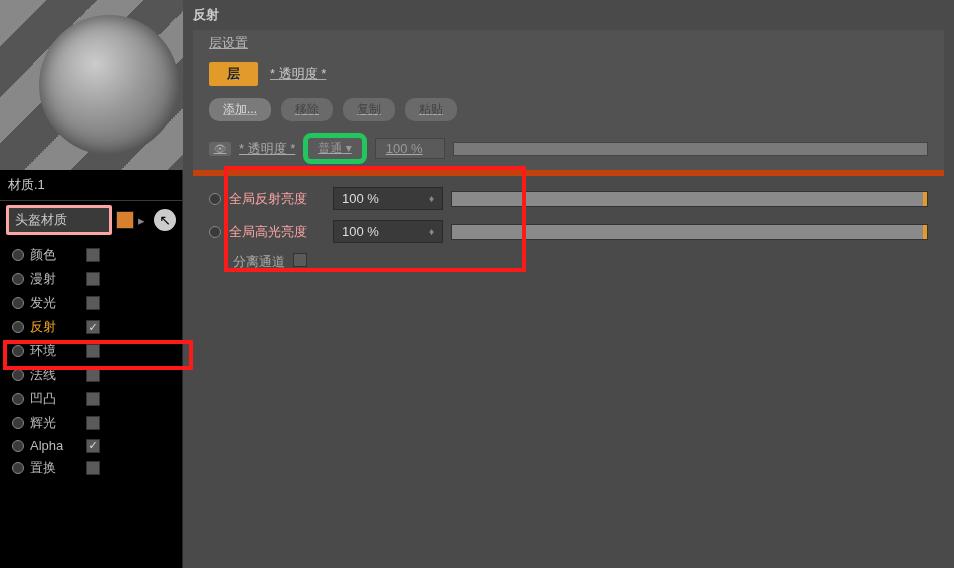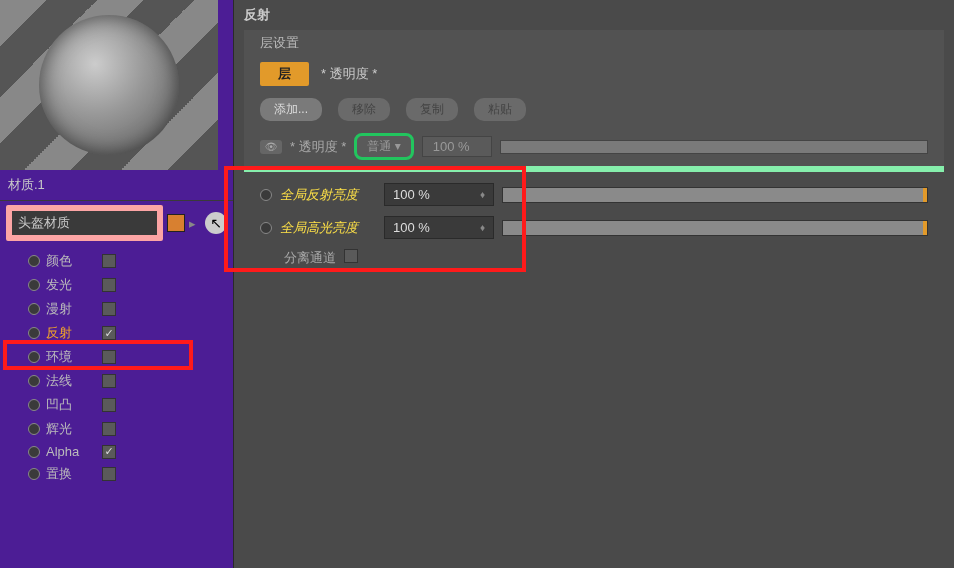--- a/index.html
+++ b/index.html
@@ -7,22 +7,22 @@
     width: 954px;
     height: 568px;
     background: #4a4a4a;
     font-family: Arial, sans-serif;
     font-size: 13px;
     color: #aaa;
     display: flex;
     overflow: hidden;
   }
   .left-panel {
-    width: 234px;
-    background: #4c1d95;
+    width: 183px;
+    background: #000000;
     border-right: 1px solid #2a2a2a;
     display: flex;
     flex-direction: column;
   }
   .preview {
     width: 218px;
     height: 170px;
     background: linear-gradient(135deg, #888 12%, #555 12%, #555 25%, #888 25%, #888 37%, #555 37%, #555 50%, #888 50%, #888 62%, #555 62%, #555 75%, #888 75%, #888 87%, #555 87%);
     position: relative;
   }
@@ -44,21 +44,21 @@
     display: flex;
     align-items: center;
     padding: 4px 6px;
     gap: 4px;
   }
   .dropdown-field {
     flex: 1;
     background: #3a3a3a;
     color: #c8c8c8;
     padding: 3px 6px;
-    border: 6px solid #fca5a5;
+    border: 3px solid #fca5a5;
     border-radius: 2px;
   }
   .swatch {
     width: 18px; height: 18px;
     background: #d88030;
     border: 1px solid #222;
   }
   .dd-arrow {
     width: 12px; color: #888;
   }
@@ -70,21 +70,20 @@
     font-size: 14px; color: #000;
   }
   .channel-list {
     padding: 4px 0;
   }
   .channel-row {
     display: flex;
     align-items: center;
     padding: 3px 12px;
     gap: 6px;
-    margin-left: 16px;
   }
   .channel-row.highlighted {
     position: relative;
   }
   .channel-row.highlighted .channel-label {
     color: #f2a32a;
   }
   .radio {
     width: 12px; height: 12px;
     border: 1px solid #888;
@@ -143,21 +142,21 @@
     background: #e29a2a;
     color: #222;
     font-weight: bold;
   }
   .tab-label {
     color: #ccc;
     padding: 0 6px;
   }
   .btn-row {
     display: flex;
-    gap: 16px;
+    gap: 10px;
     padding: 6px 16px;
     background: #525252;
   }
   .pill-btn {
     padding: 3px 14px;
     border-radius: 10px;
     background: #6a6a6a;
     color: #444;
     font-size: 12px;
   }
@@ -182,21 +181,21 @@
     content: "👁";
     font-size: 10px;
     filter: grayscale(1);
   }
   .opacity-label { color: #aaa; }
   .blend-select {
     background: #5a5a5a;
     color: #999;
     padding: 2px 10px;
     border-radius: 8px;
-    border: 3px solid #22c55e;
+    border: 5px solid #22c55e;
     font-size: 12px;
   }
   .pct-field {
     background: #5a5a5a;
     color: #999;
     padding: 2px 10px;
     width: 70px;
     border: 1px solid #444;
   }
   .slider-track {
@@ -205,23 +204,22 @@
     background: #7a7a7a;
     border: 1px solid #444;
   }
   .global-row {
     display: flex;
     align-items: center;
     gap: 8px;
     padding: 5px 4px;
   }
   .global-label {
-    color: #fde047;
+    color: #fca5a5;
     width: 96px;
-    font-style: italic;
   }
   .spin-field {
     width: 110px;
     background: #3a3a3a;
     color: #ddd;
     padding: 3px 8px;
     border: 1px solid #2a2a2a;
     display: flex;
     justify-content: space-between;
     align-items: center;
@@ -258,22 +256,23 @@
   .red-box-right {
     position: absolute;
     left: 224px;
     top: 166px;
     width: 302px;
     height: 106px;
     border: 4px solid #ff1a1a;
     pointer-events: none;
   }
   .settings-block {
-    background: #86efac;
+    background: #c2410c;
     padding-bottom: 6px;
+    text-decoration: underline;
   }
   .globals-block {
     padding: 6px 12px;
   }
 </style>
 </head>
 <body>
 
 <div class="left-panel">
   <div class="preview">
@@ -287,26 +286,26 @@
     <div class="picker-btn">↖</div>
   </div>
   <div class="channel-list">
     <div class="channel-row">
       <div class="radio"></div>
       <span class="channel-label">颜色</span>
       <div class="checkbox"></div>
     </div>
     <div class="channel-row">
       <div class="radio"></div>
+      <span class="channel-label">漫射</span>
+      <div class="checkbox"></div>
+    </div>
+    <div class="channel-row">
+      <div class="radio"></div>
       <span class="channel-label">发光</span>
-      <div class="checkbox"></div>
-    </div>
-    <div class="channel-row">
-      <div class="radio"></div>
-      <span class="channel-label">漫射</span>
       <div class="checkbox"></div>
     </div>
     <div class="channel-row highlighted">
       <div class="radio"></div>
       <span class="channel-label">反射</span>
       <div class="checkbox checked"></div>
     </div>
     <div class="channel-row">
       <div class="radio"></div>
       <span class="channel-label">环境</span>

